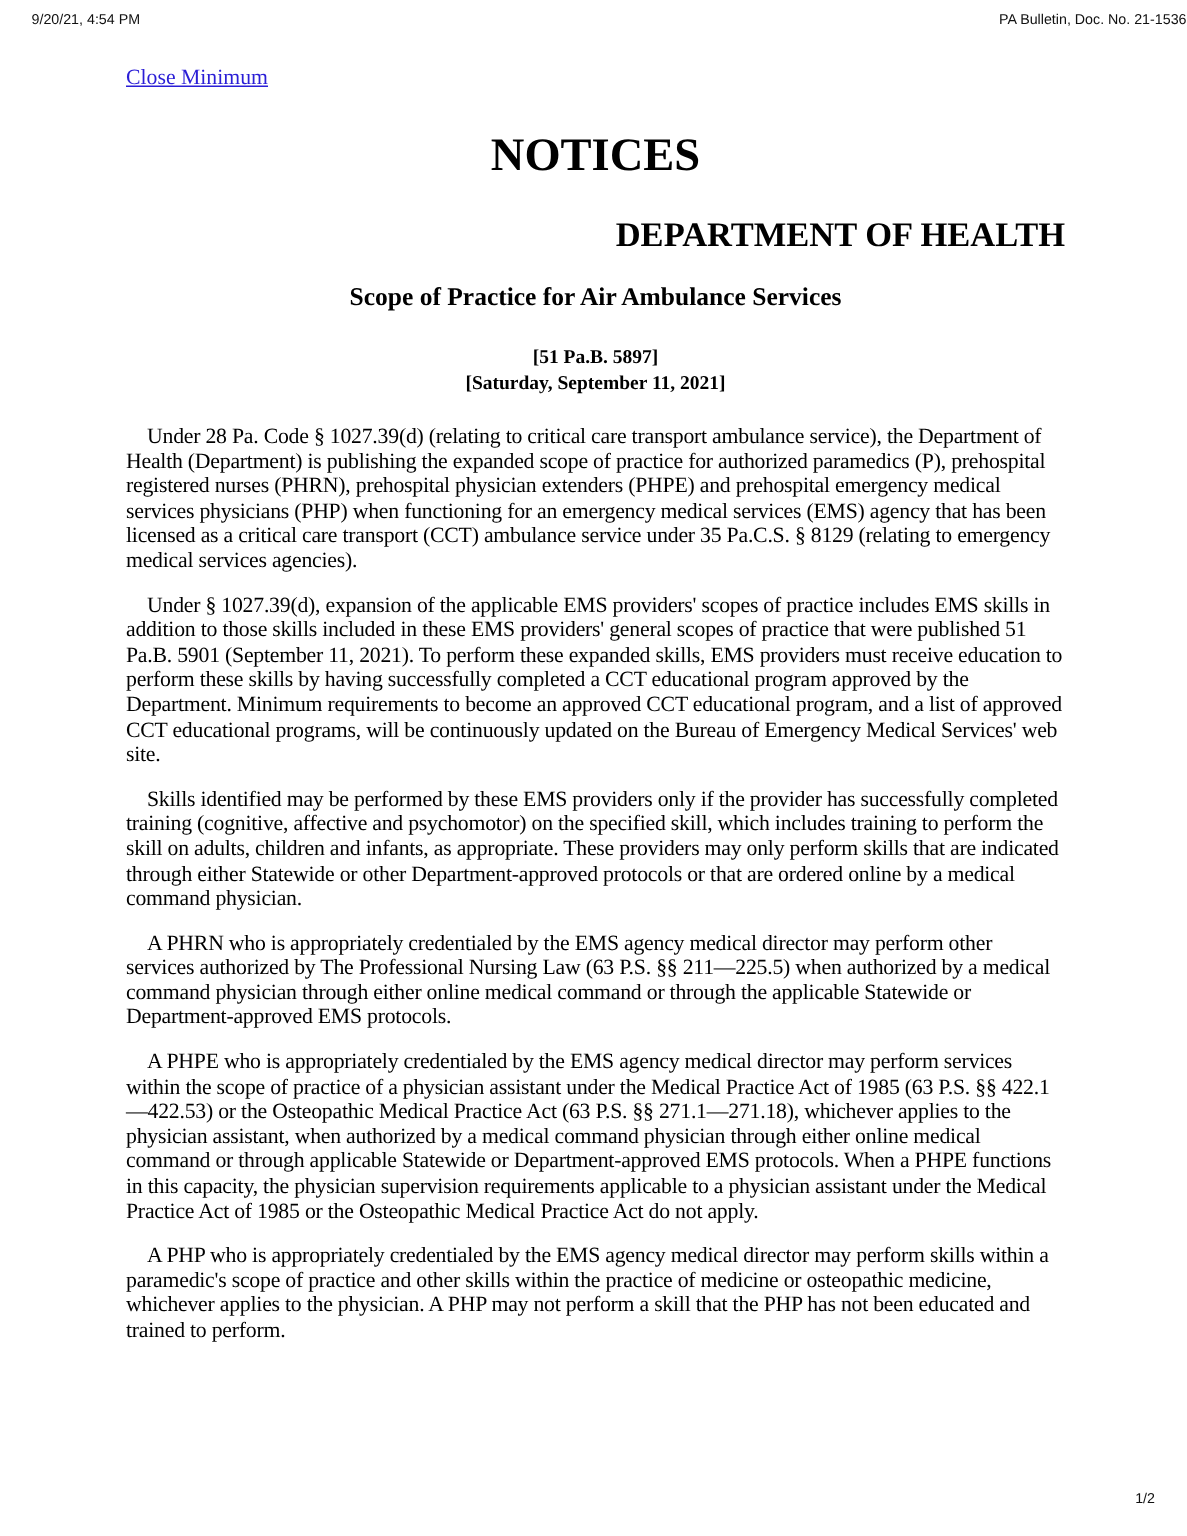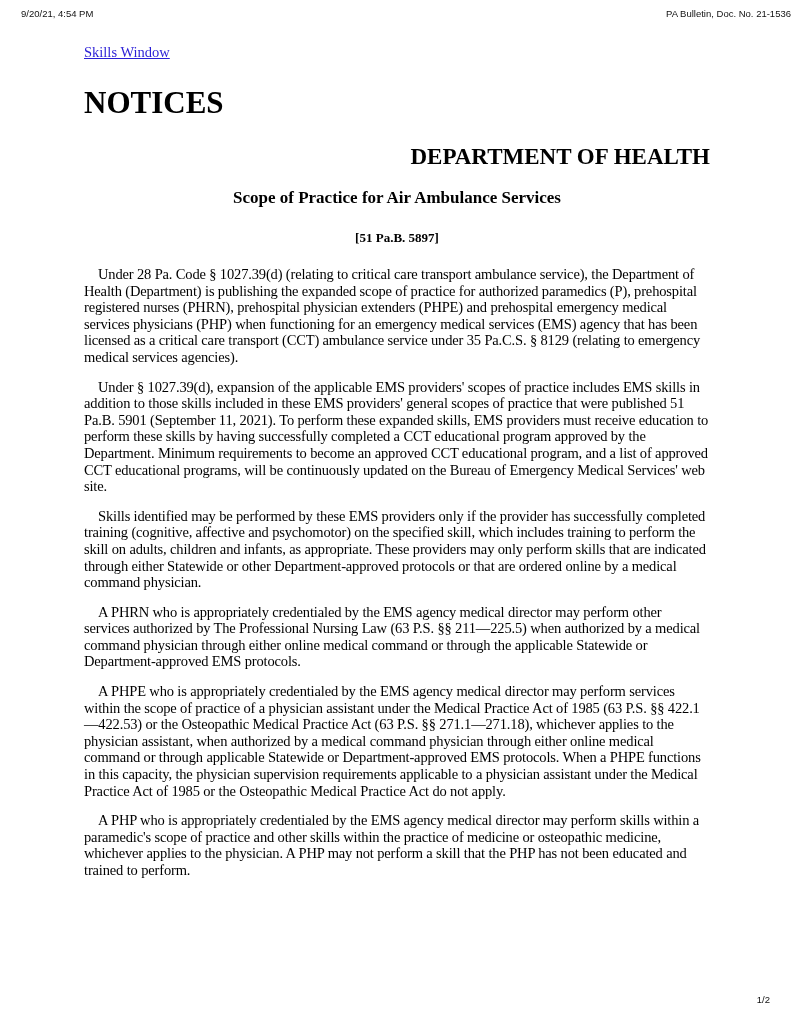--- a/index.html
+++ b/index.html
@@ -58,21 +58,21 @@
     .content {
       position: absolute;
       left: 84px;
       top: 80px;
       width: 626px;
       font-family: "Liberation Serif", serif;
     }
     h1.title {
       margin: 0;
       padding-top: 5px;
-      text-align: left;
+      text-align: center;
       font-size: 31px;
       font-weight: bold;
       line-height: 36px;
       height: 44px;
     }
     h2.dept {
       margin: 0;
       margin-top: 14px;
       text-align: right;
       font-size: 23px;
@@ -107,28 +107,29 @@
     }
   </style>
 </head>
 <body>
 
 <div class="print-header">
   <span class="left">9/20/21, 4:54 PM</span>
   <span class="center">PA Bulletin, Doc. No. 21-1536</span>
 </div>
 
-<a class="close-link">Skills Window</a>
+<a class="close-link">Close Minimum</a>
 
 <div class="content">
   <h1 class="title">NOTICES</h1>
   <h2 class="dept">DEPARTMENT OF HEALTH</h2>
   <h3 class="subject">Scope of Practice for Air Ambulance Services</h3>
   <div class="citation">
     <div>[51 Pa.B. 5897]</div>
+    <div>[Saturday, September 11, 2021]</div>
   </div>
   <div class="body-text">
     <p>Under 28 Pa. Code §  1027.39(d) (relating to critical care transport ambulance service), the Department of Health (Department) is publishing the expanded scope of practice for authorized paramedics (P), prehospital registered nurses (PHRN), prehospital physician extenders (PHPE) and prehospital emergency medical services physicians (PHP) when functioning for an emergency medical services (EMS) agency that has been licensed as a critical care transport (CCT) ambulance service under 35 Pa.C.S. §  8129 (relating to emergency medical services agencies).</p>
     <p>Under §  1027.39(d), expansion of the applicable EMS providers' scopes of practice includes EMS skills in addition to those skills included in these EMS providers' general scopes of practice that were published 51 Pa.B. 5901 (September 11, 2021). To perform these expanded skills, EMS providers must receive education to perform these skills by having successfully completed a CCT educational program approved by the Department. Minimum requirements to become an approved CCT educational program, and a list of approved CCT educational programs, will be continuously updated on the Bureau of Emergency Medical Services' web site.</p>
     <p>Skills identified may be performed by these EMS providers only if the provider has successfully completed training (cognitive, affective and psychomotor) on the specified skill, which includes training to perform the skill on adults, children and infants, as appropriate. These providers may only perform skills that are indicated through either Statewide or other Department-approved protocols or that are ordered online by a medical command physician.</p>
     <p>A PHRN who is appropriately credentialed by the EMS agency medical director may perform other services authorized by The Professional Nursing Law (63 P.S. §§  211—225.5) when authorized by a medical command physician through either online medical command or through the applicable Statewide or Department-approved EMS protocols.</p>
     <p>A PHPE who is appropriately credentialed by the EMS agency medical director may perform services within the scope of practice of a physician assistant under the Medical Practice Act of 1985 (63 P.S. §§  422.1—422.53) or the Osteopathic Medical Practice Act (63 P.S. §§  271.1—271.18), whichever applies to the physician assistant, when authorized by a medical command physician through either online medical command or through applicable Statewide or Department-approved EMS protocols. When a PHPE functions in this capacity, the physician supervision requirements applicable to a physician assistant under the Medical Practice Act of 1985 or the Osteopathic Medical Practice Act do not apply.</p>
     <p>A PHP who is appropriately credentialed by the EMS agency medical director may perform skills within a paramedic's scope of practice and other skills within the practice of medicine or osteopathic medicine, whichever applies to the physician. A PHP may not perform a skill that the PHP has not been educated and trained to perform.</p>
   </div>
 </div>

